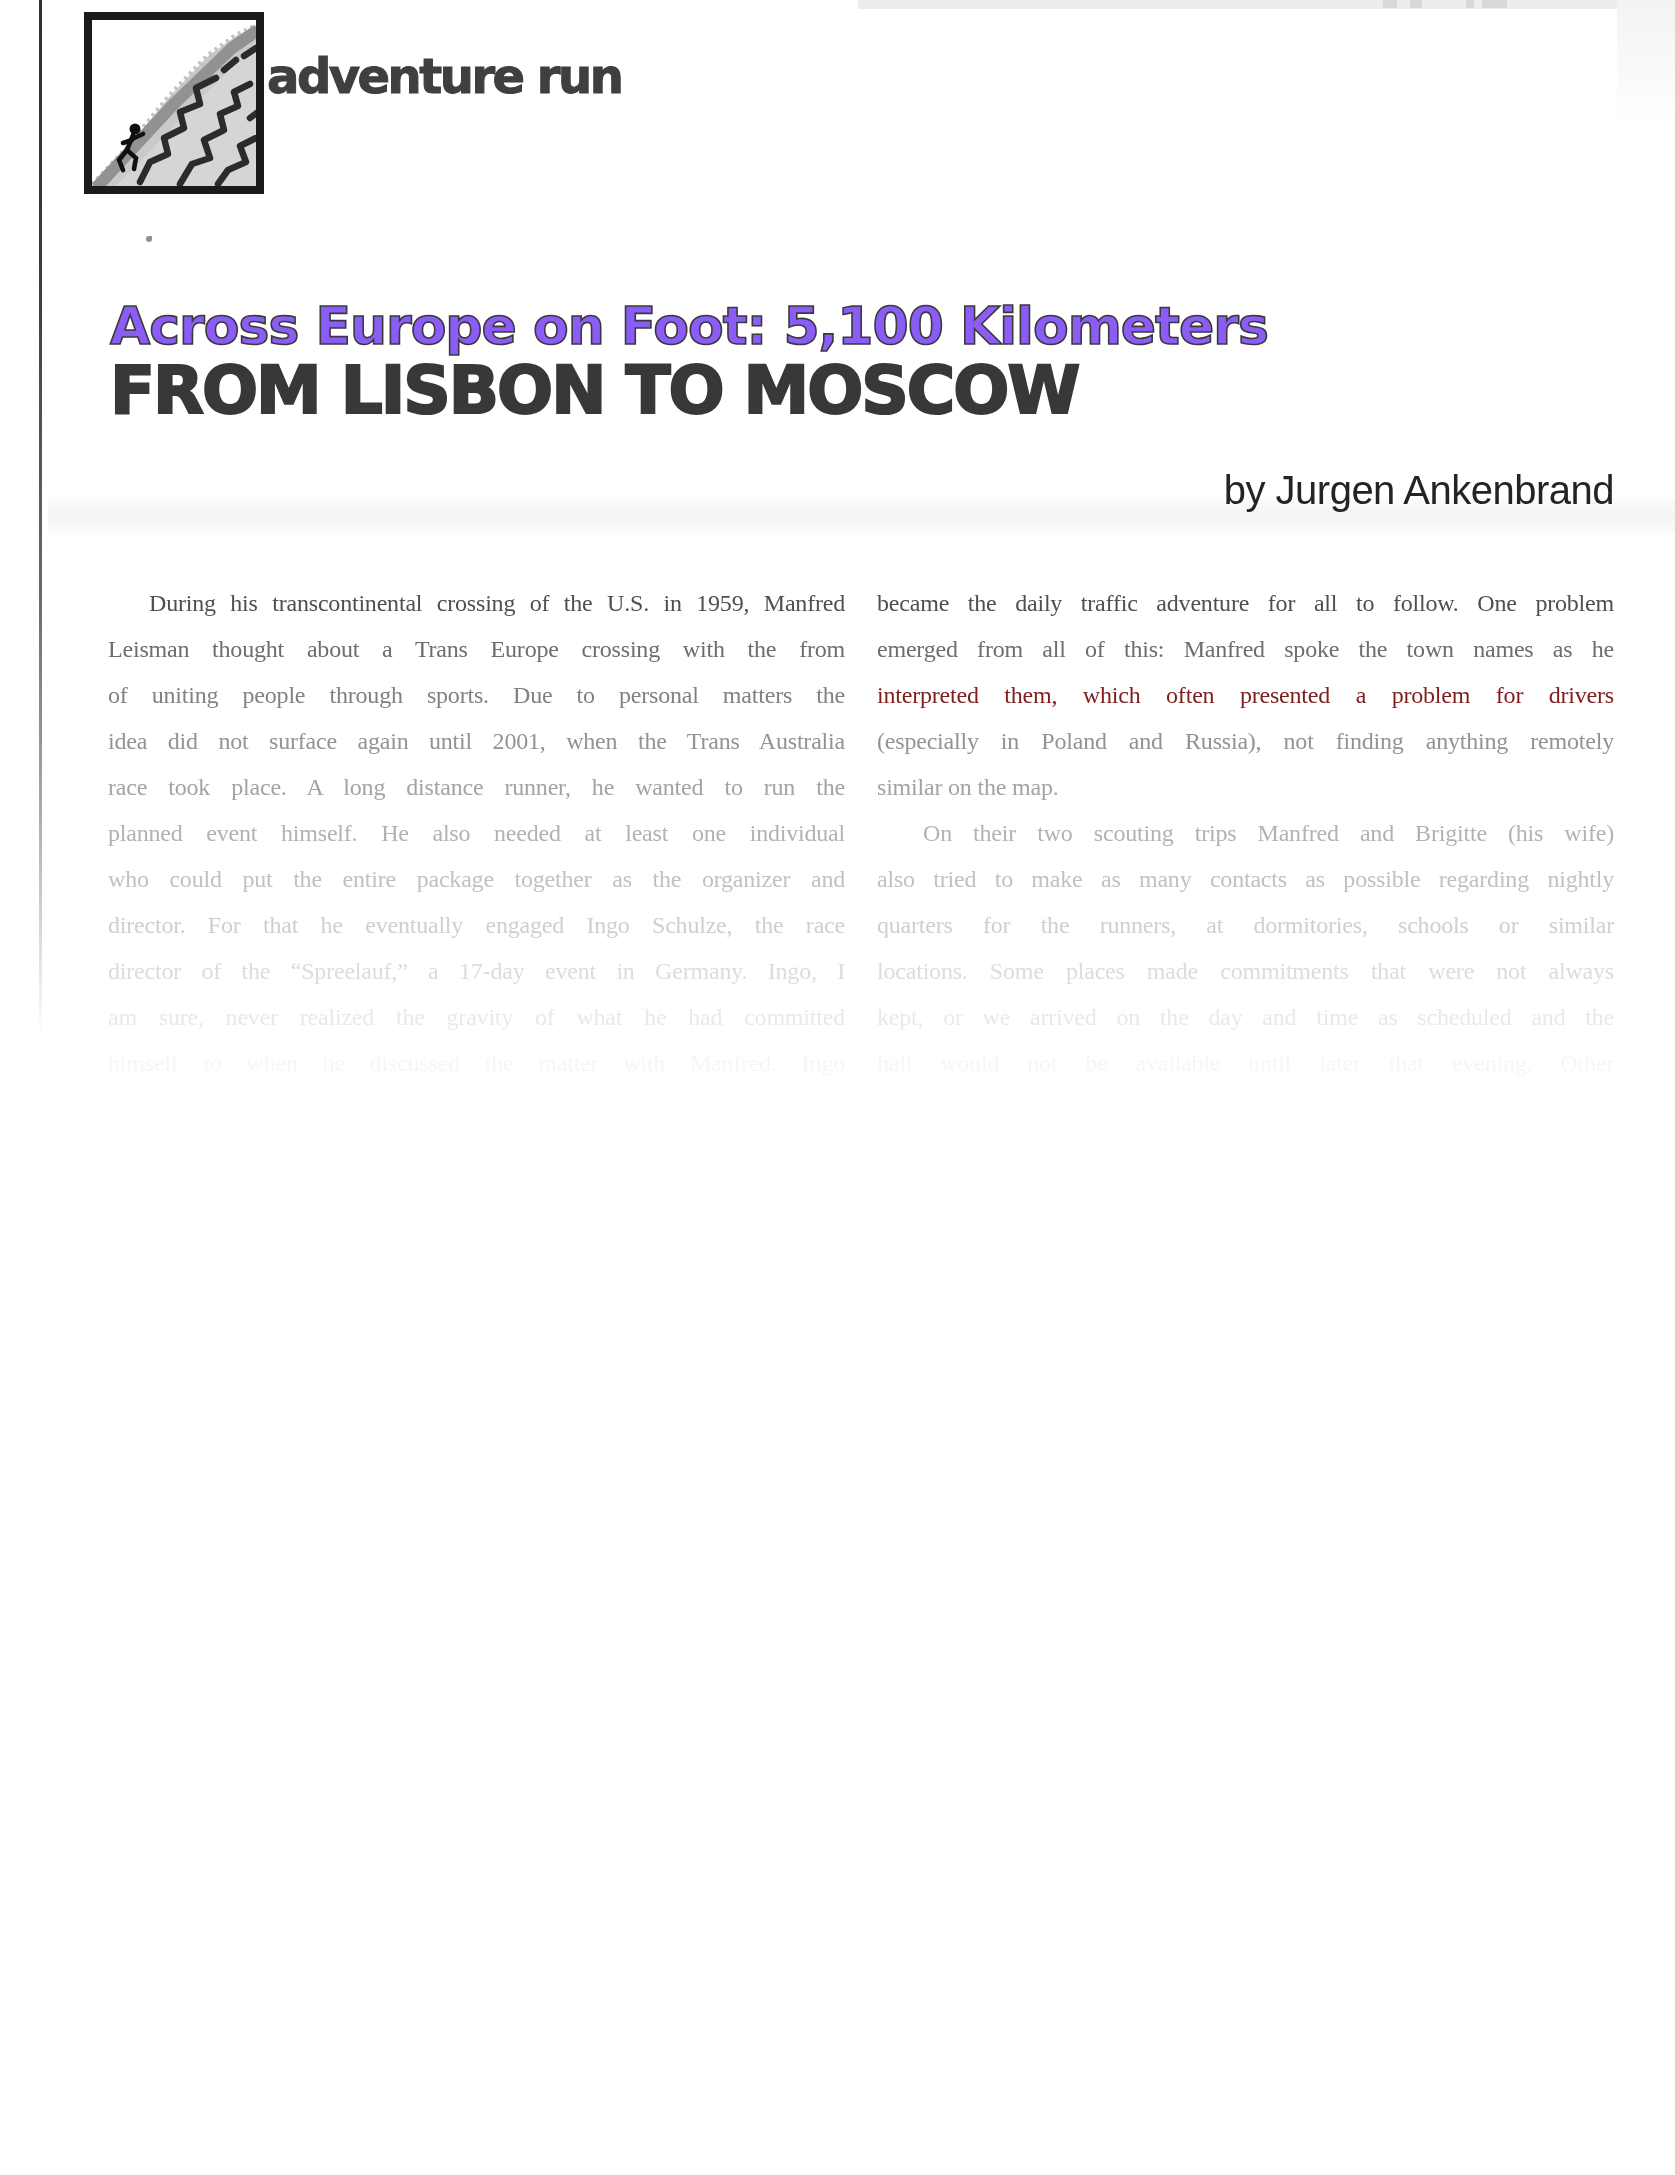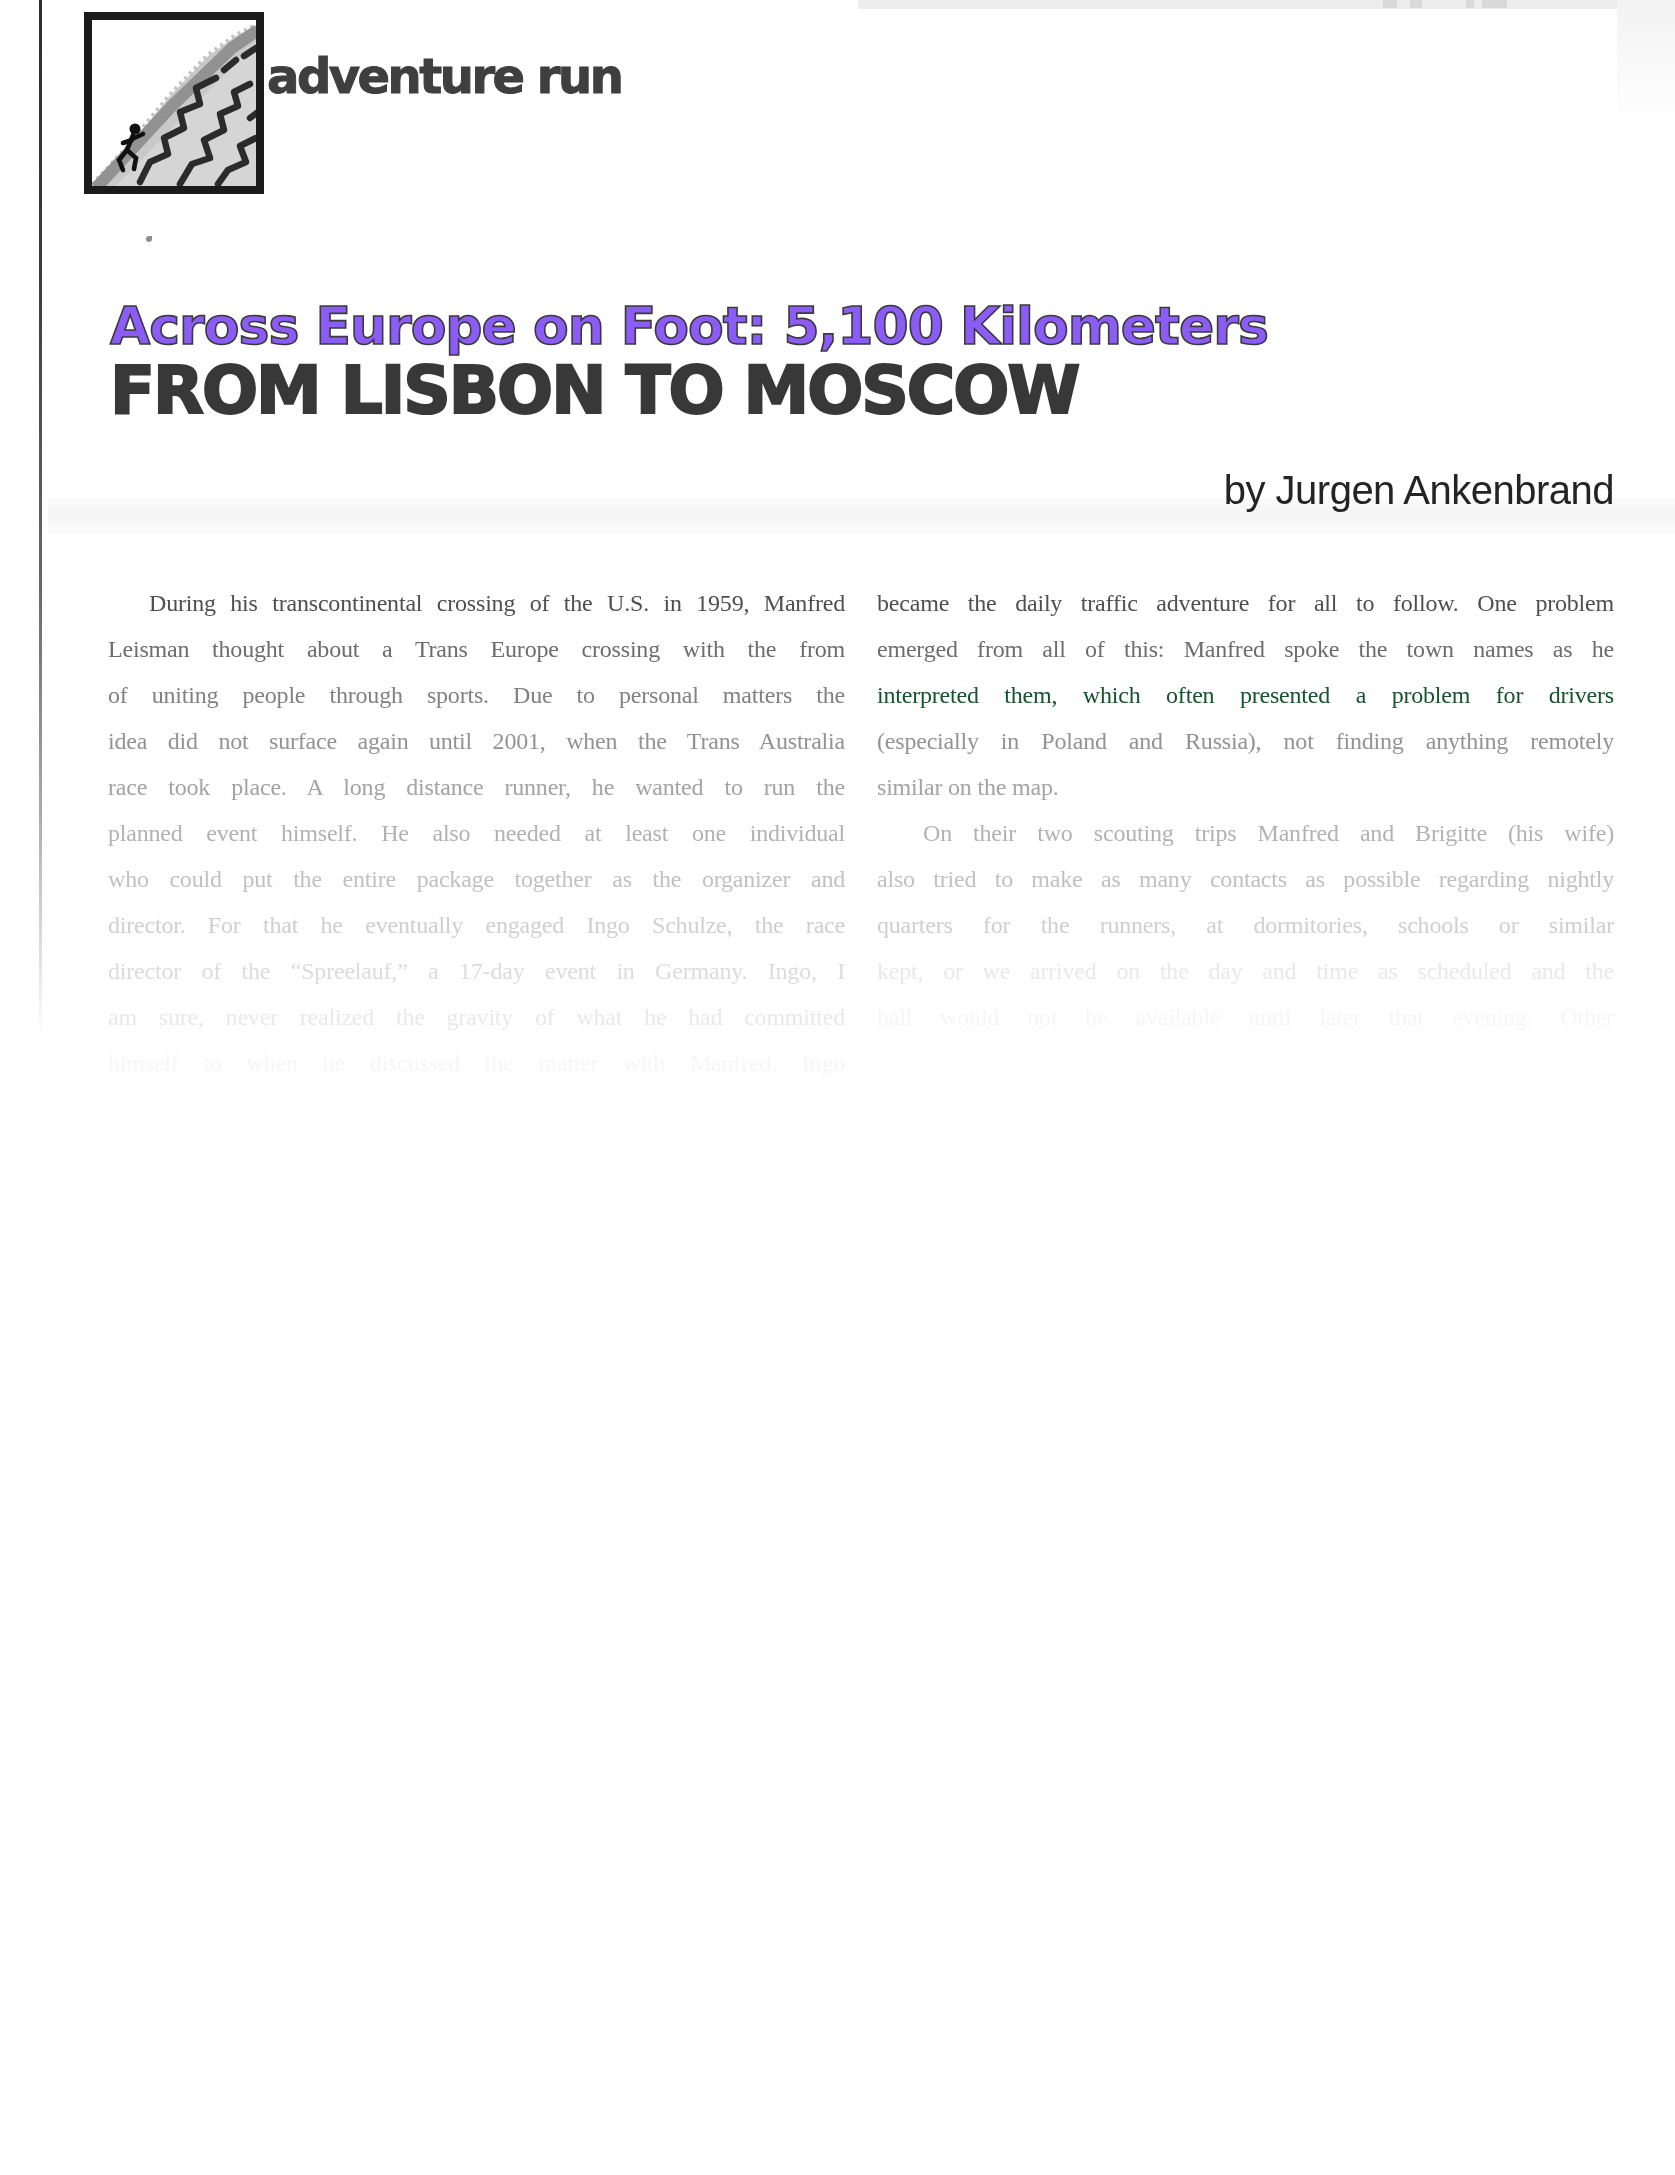--- a/index.html
+++ b/index.html
@@ -147,22 +147,23 @@
       <div class="line" style="color: rgb(178, 178, 178);">planned event himself. He also needed at least one individual</div>
       <div class="line" style="color: rgb(193, 193, 193);">who could put the entire package together as the organizer and</div>
       <div class="line" style="color: rgb(207, 207, 207);">director. For that he eventually engaged Ingo Schulze, the race</div>
       <div class="line" style="color: rgb(220, 220, 220);">director of the “Spreelauf,” a 17-day event in Germany. Ingo, I</div>
       <div class="line" style="color: rgb(233, 233, 233);">am sure, never realized the gravity of what he had committed</div>
       <div class="line" style="color: rgb(246, 246, 246);">himself to when he discussed the matter with Manfred. Ingo</div>
     </div>
   <div class="column">
       <div class="line" style="color: rgb(79, 79, 79);">became the daily traffic adventure for all to follow. One problem</div>
       <div class="line" style="color: rgb(109, 109, 109);">emerged from all of this: Manfred spoke the town names as he</div>
-      <div class="line" style="color: #14532d;">interpreted them, which often presented a problem for drivers</div>
+      <div class="line" style="color: #7f1d1d;">interpreted them, which often presented a problem for drivers</div>
       <div class="line" style="color: rgb(147, 147, 147);">(especially in Poland and Russia), not finding anything remotely</div>
       <div class="line no-just" style="color: rgb(163, 163, 163);">similar on the map.</div>
       <div class="line indent" style="color: rgb(178, 178, 178);">On their two scouting trips Manfred and Brigitte (his wife)</div>
       <div class="line" style="color: rgb(193, 193, 193);">also tried to make as many contacts as possible regarding nightly</div>
       <div class="line" style="color: rgb(207, 207, 207);">quarters for the runners, at dormitories, schools or similar</div>
+      <div class="line" style="color: rgb(220, 220, 220);">locations. Some places made commitments that were not always</div>
       <div class="line" style="color: rgb(233, 233, 233);">kept, or we arrived on the day and time as scheduled and the</div>
       <div class="line" style="color: rgb(246, 246, 246);">hall would not be available until later that evening. Other</div>
     </div>
 </div>
 
 </body></html>

